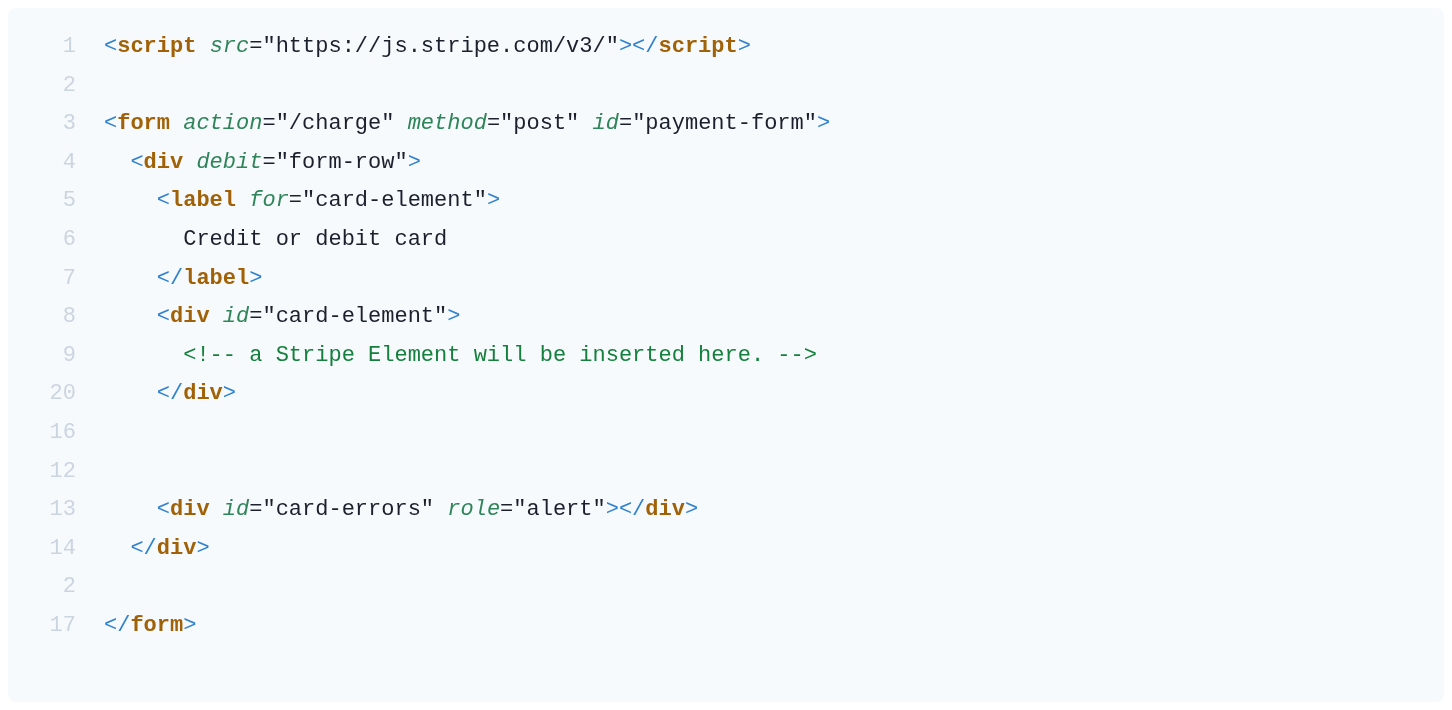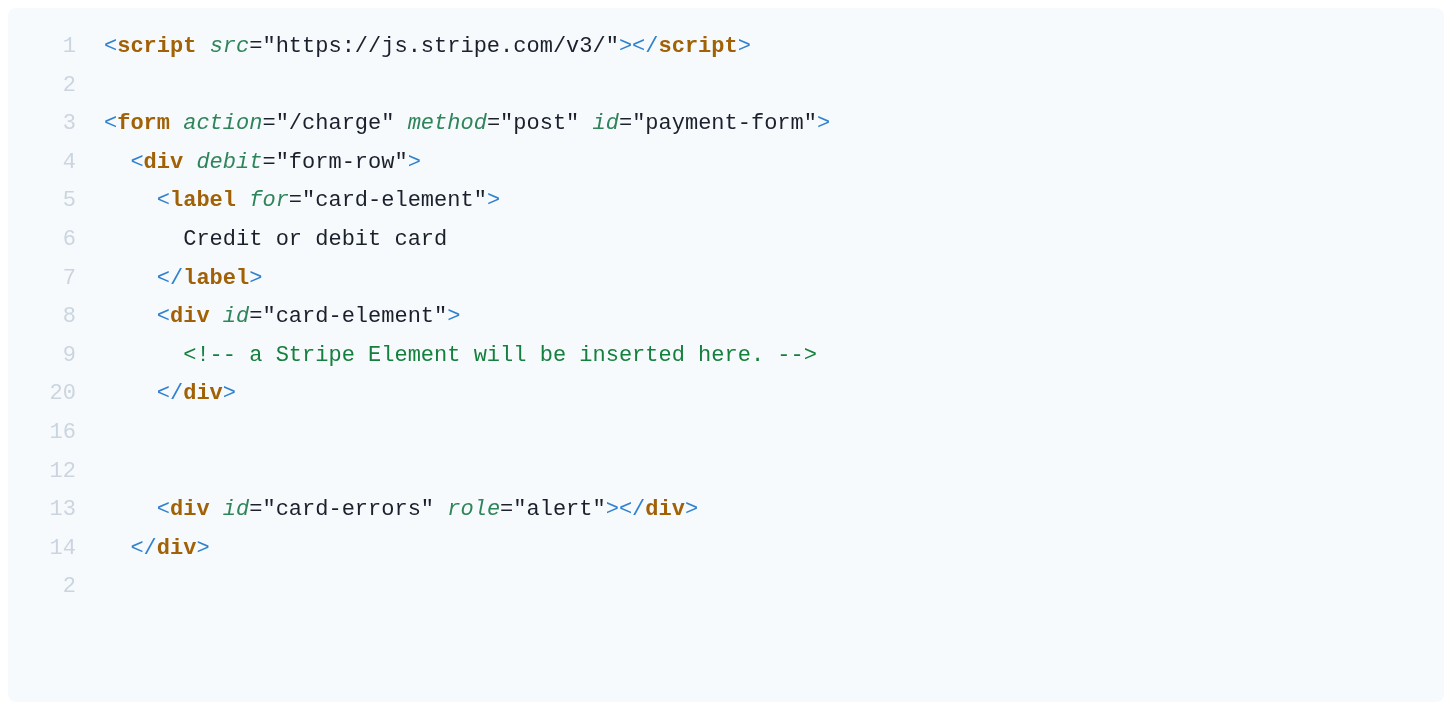--- a/index.html
+++ b/index.html
@@ -83,13 +83,14 @@
     <div class="code-line"><span class="line-number">6</span><span class="code-content"><span class="text-content">      Credit or debit card</span></span></div>
     <div class="code-line"><span class="line-number">7</span><span class="code-content"><span class="text-content">    </span><span class="punct">&lt;/</span><span class="tag">label</span><span class="punct">&gt;</span></span></div>
     <div class="code-line"><span class="line-number">8</span><span class="code-content"><span class="text-content">    </span><span class="punct">&lt;</span><span class="tag">div</span><span class="text-content"> </span><span class="attr-name">id</span><span class="eq">=</span><span class="attr-value">"card-element"</span><span class="punct">&gt;</span></span></div>
     <div class="code-line"><span class="line-number">9</span><span class="code-content"><span class="text-content">      </span><span class="comment">&lt;!-- a Stripe Element will be inserted here. --&gt;</span></span></div>
     <div class="code-line"><span class="line-number">20</span><span class="code-content"><span class="text-content">    </span><span class="punct">&lt;/</span><span class="tag">div</span><span class="punct">&gt;</span></span></div>
     <div class="code-line"><span class="line-number">16</span><span class="code-content">&nbsp;</span></div>
     <div class="code-line"><span class="line-number">12</span><span class="code-content"><span class="text-content">    </span></span></div>
     <div class="code-line"><span class="line-number">13</span><span class="code-content"><span class="text-content">    </span><span class="punct">&lt;</span><span class="tag">div</span><span class="text-content"> </span><span class="attr-name">id</span><span class="eq">=</span><span class="attr-value">"card-errors"</span><span class="text-content"> </span><span class="attr-name">role</span><span class="eq">=</span><span class="attr-value">"alert"</span><span class="punct">&gt;</span><span class="punct">&lt;/</span><span class="tag">div</span><span class="punct">&gt;</span></span></div>
     <div class="code-line"><span class="line-number">14</span><span class="code-content"><span class="text-content">  </span><span class="punct">&lt;/</span><span class="tag">div</span><span class="punct">&gt;</span></span></div>
     <div class="code-line"><span class="line-number">2</span><span class="code-content">&nbsp;</span></div>
+    <div class="code-line"><span class="line-number">17</span><span class="code-content"><span class="punct">&lt;/</span><span class="tag">form</span><span class="punct">&gt;</span></span></div>
   </div>
 
 </body></html>

